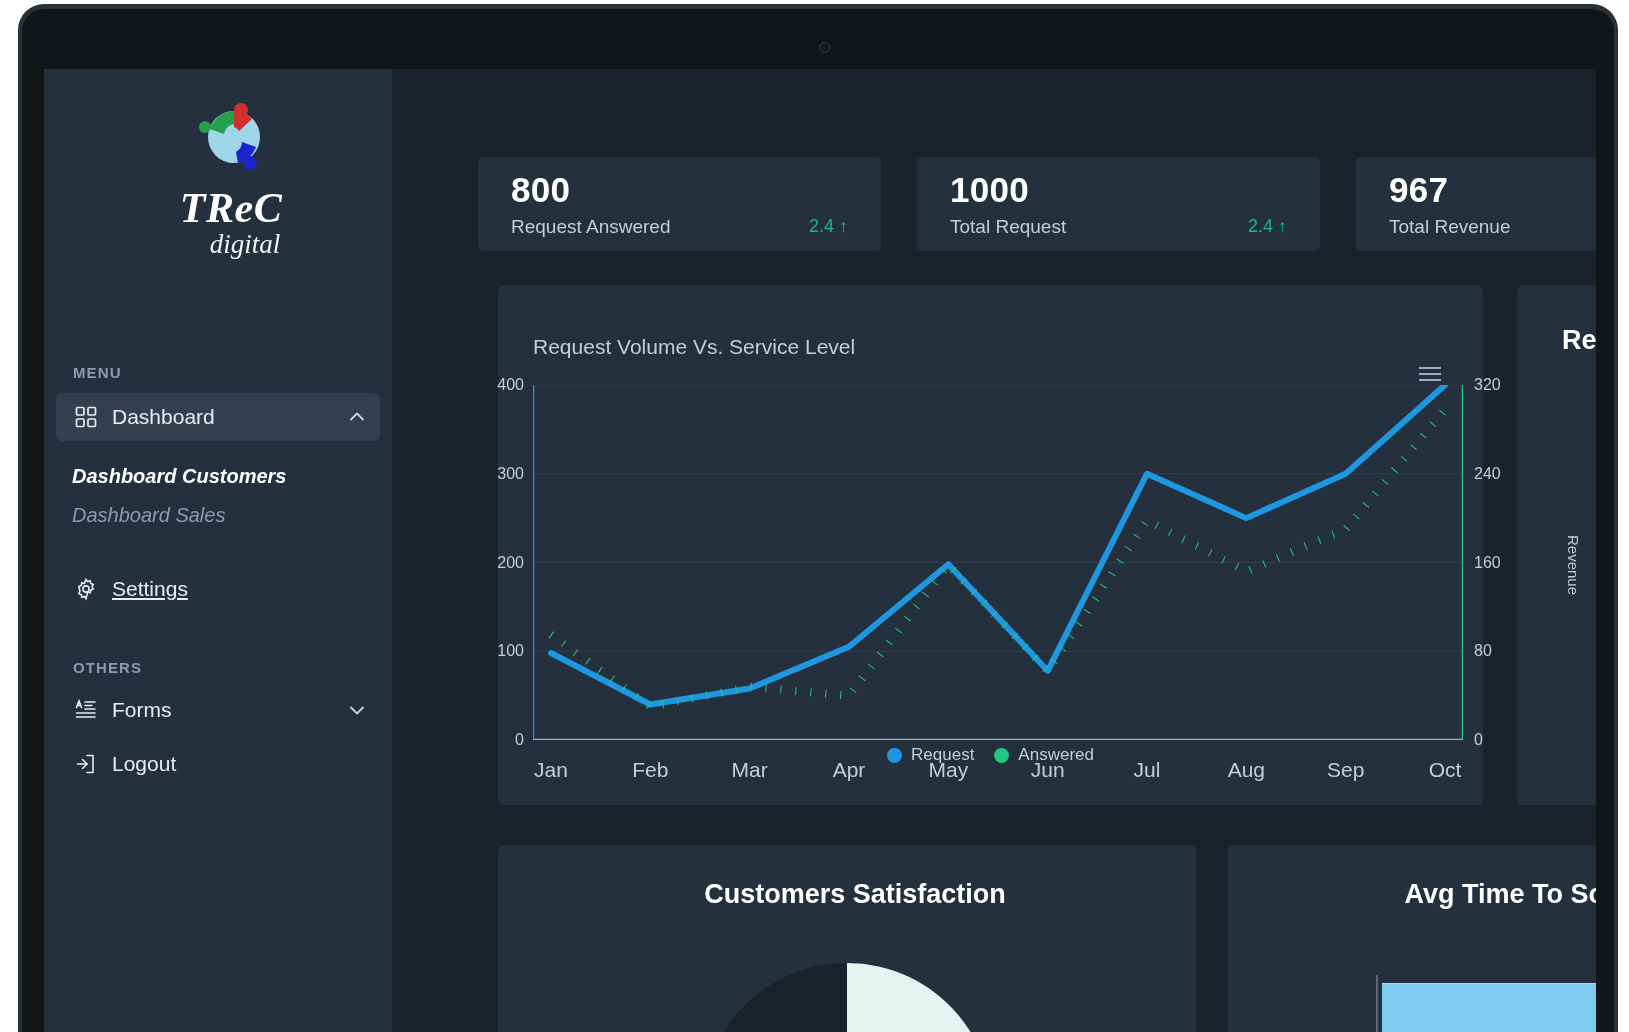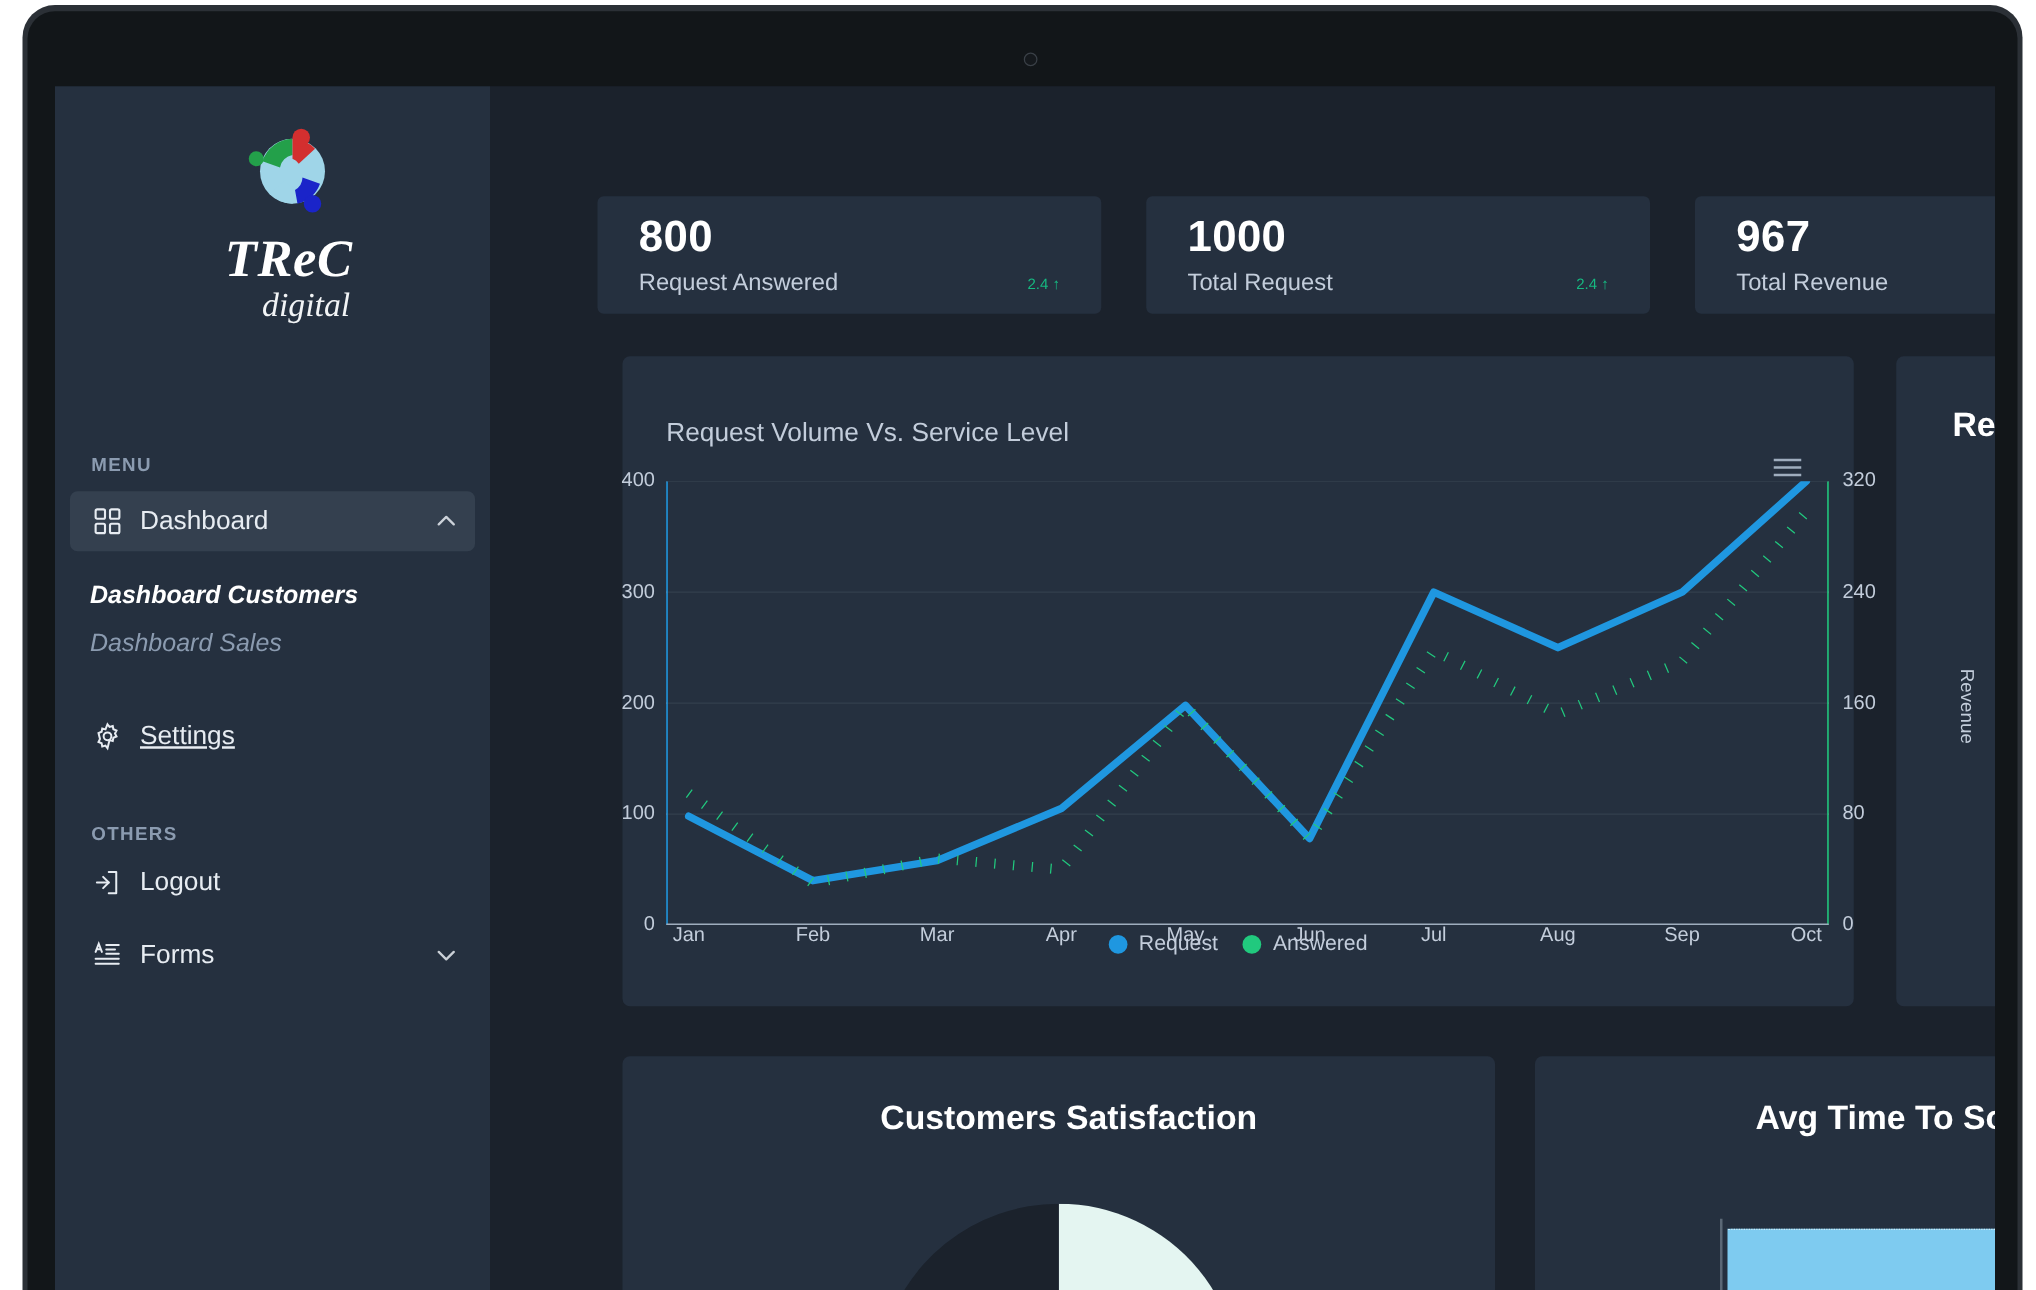--- a/index.html
+++ b/index.html
@@ -131,21 +131,21 @@
   }
   .stat-value {
     font-size: 35px; font-weight: bold; color: #ffffff;
     letter-spacing: .3px; line-height: 1.1;
   }
   .stat-bottom {
     display: flex; align-items: center; justify-content: space-between;
     margin-top: 6px;
   }
   .stat-label { font-size: 19px; color: #c3cddb; }
-  .stat-delta { font-size: 12px; color: #16b981; white-space: nowrap; }
+  .stat-delta { font-size: 18px; color: #16b981; white-space: nowrap; }
 
   
   #chart-card {
     position: absolute;
     left: 106px; top: 216px;
     width: 985px; height: 520px;
     background: #25303f;
     border-radius: 6px;
   }
   #chart-title {
@@ -173,21 +173,22 @@
   }
   .y2-tick-label {
     position: absolute; left: 100%;
     margin-left: 11px;
     font-size: 16px; color: #c3cddb;
     transform: translateY(-50%);
     white-space: nowrap;
   }
   .x-tick-label {
     position: absolute; top: 100%;
-    font-size: 16px; color: #c3cddb;
+    margin-top: 18px;
+    font-size: 21px; color: #c3cddb;
     transform: translateX(-50%);
     white-space: nowrap;
   }
   #y2-axis-title {
     position: absolute;
     left: 1045px; top: 300px;
     font-size: 15px; font-weight: bold; color: #c3cddb;
     writing-mode: vertical-rl;
     letter-spacing: .5px;
   }
@@ -327,45 +328,45 @@
             <svg width="24" height="24" viewBox="0 0 24 24" fill="none" stroke="#e7ecf2" stroke-width="1.6">
               <circle cx="12" cy="12" r="3.1"></circle>
               <path d="M12 2.4l1.6 2.1 2.6-.7.5 2.6 2.5 1-1.2 2.4 1.2 2.4-2.5 1-.5 2.6-2.6-.7L12 21.6l-1.6-2.1-2.6.7-.5-2.6-2.5-1 1.2-2.4L4.8 9.4l2.5-1 .5-2.6 2.6.7z"></path>
             </svg>
           </span>
           <span class="nav-label">Settings</span>
         </div>
 
         <div class="nav-section-label" id="label-others">OTHERS</div>
 
+        <div class="nav-item" id="nav-forms">
+          <span class="nav-icon">
+            <svg width="24" height="24" viewBox="0 0 24 24" fill="none" stroke="#e7ecf2" stroke-width="1.6" stroke-linecap="round">
+              <path d="M2.5 9.5 L5 3 L7.5 9.5 M3.4 7.4 H6.6"></path>
+              <path d="M11 4 H21 M11 7.5 H18 M11 11 H21"></path>
+              <path d="M2.5 15 H21 M2.5 19 H21"></path>
+            </svg>
+          </span>
+          <span class="nav-label">Forms</span>
+          <span class="nav-chevron">
+            <svg width="22" height="22" viewBox="0 0 22 22" fill="none" stroke="#e7ecf2" stroke-width="1.8" stroke-linecap="round" stroke-linejoin="round">
+              <polyline points="5,8.5 11,14.5 17,8.5"></polyline>
+            </svg>
+          </span>
+        </div>
+
         <div class="nav-item" id="nav-logout">
           <span class="nav-icon">
             <svg width="24" height="24" viewBox="0 0 24 24" fill="none" stroke="#e7ecf2" stroke-width="1.6" stroke-linecap="round" stroke-linejoin="round">
               <path d="M13 3.5 H19 V20.5 H13"></path>
               <path d="M3.5 12 H13"></path>
               <polyline points="8.5,7.5 13,12 8.5,16.5"></polyline>
             </svg>
           </span>
           <span class="nav-label">Logout</span>
-        </div>
-
-        <div class="nav-item" id="nav-forms">
-          <span class="nav-icon">
-            <svg width="24" height="24" viewBox="0 0 24 24" fill="none" stroke="#e7ecf2" stroke-width="1.6" stroke-linecap="round">
-              <path d="M2.5 9.5 L5 3 L7.5 9.5 M3.4 7.4 H6.6"></path>
-              <path d="M11 4 H21 M11 7.5 H18 M11 11 H21"></path>
-              <path d="M2.5 15 H21 M2.5 19 H21"></path>
-            </svg>
-          </span>
-          <span class="nav-label">Forms</span>
-          <span class="nav-chevron">
-            <svg width="22" height="22" viewBox="0 0 22 22" fill="none" stroke="#e7ecf2" stroke-width="1.8" stroke-linecap="round" stroke-linejoin="round">
-              <polyline points="5,8.5 11,14.5 17,8.5"></polyline>
-            </svg>
-          </span>
         </div>
       </aside>
 
       <main id="main">
 
         <section id="stats-row">
           <div class="stat-card">
             <div class="stat-value">800</div>
             <div class="stat-bottom">
               <span class="stat-label">Request Answered</span>

